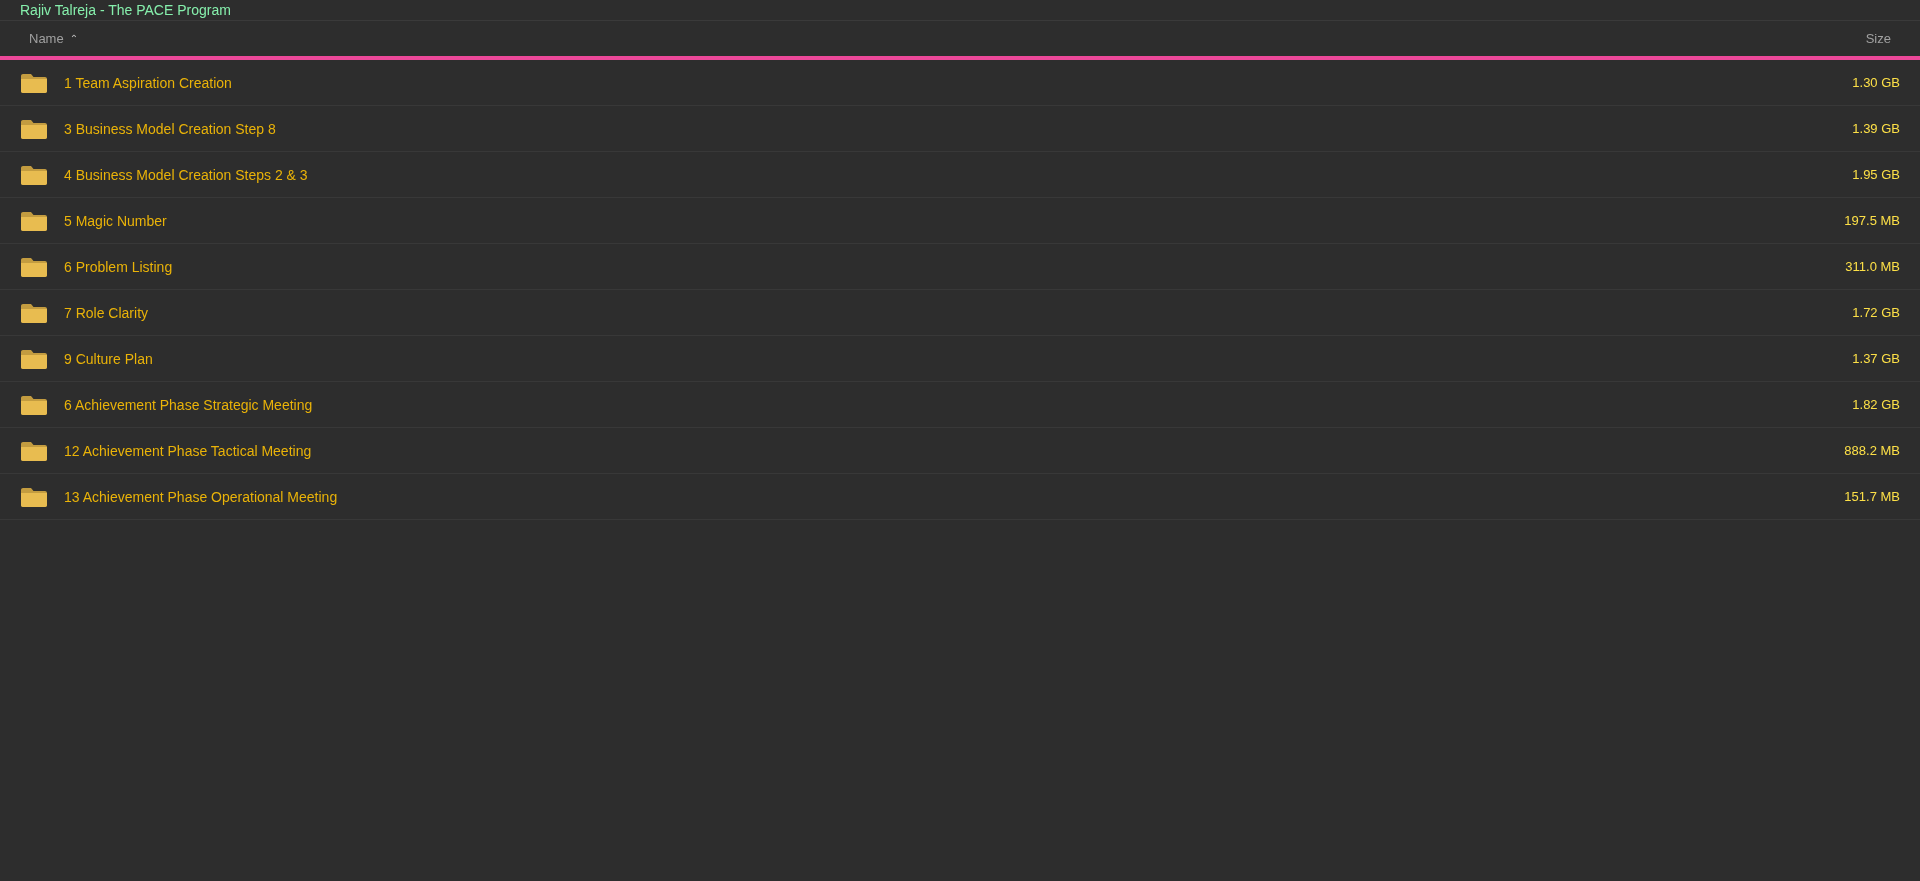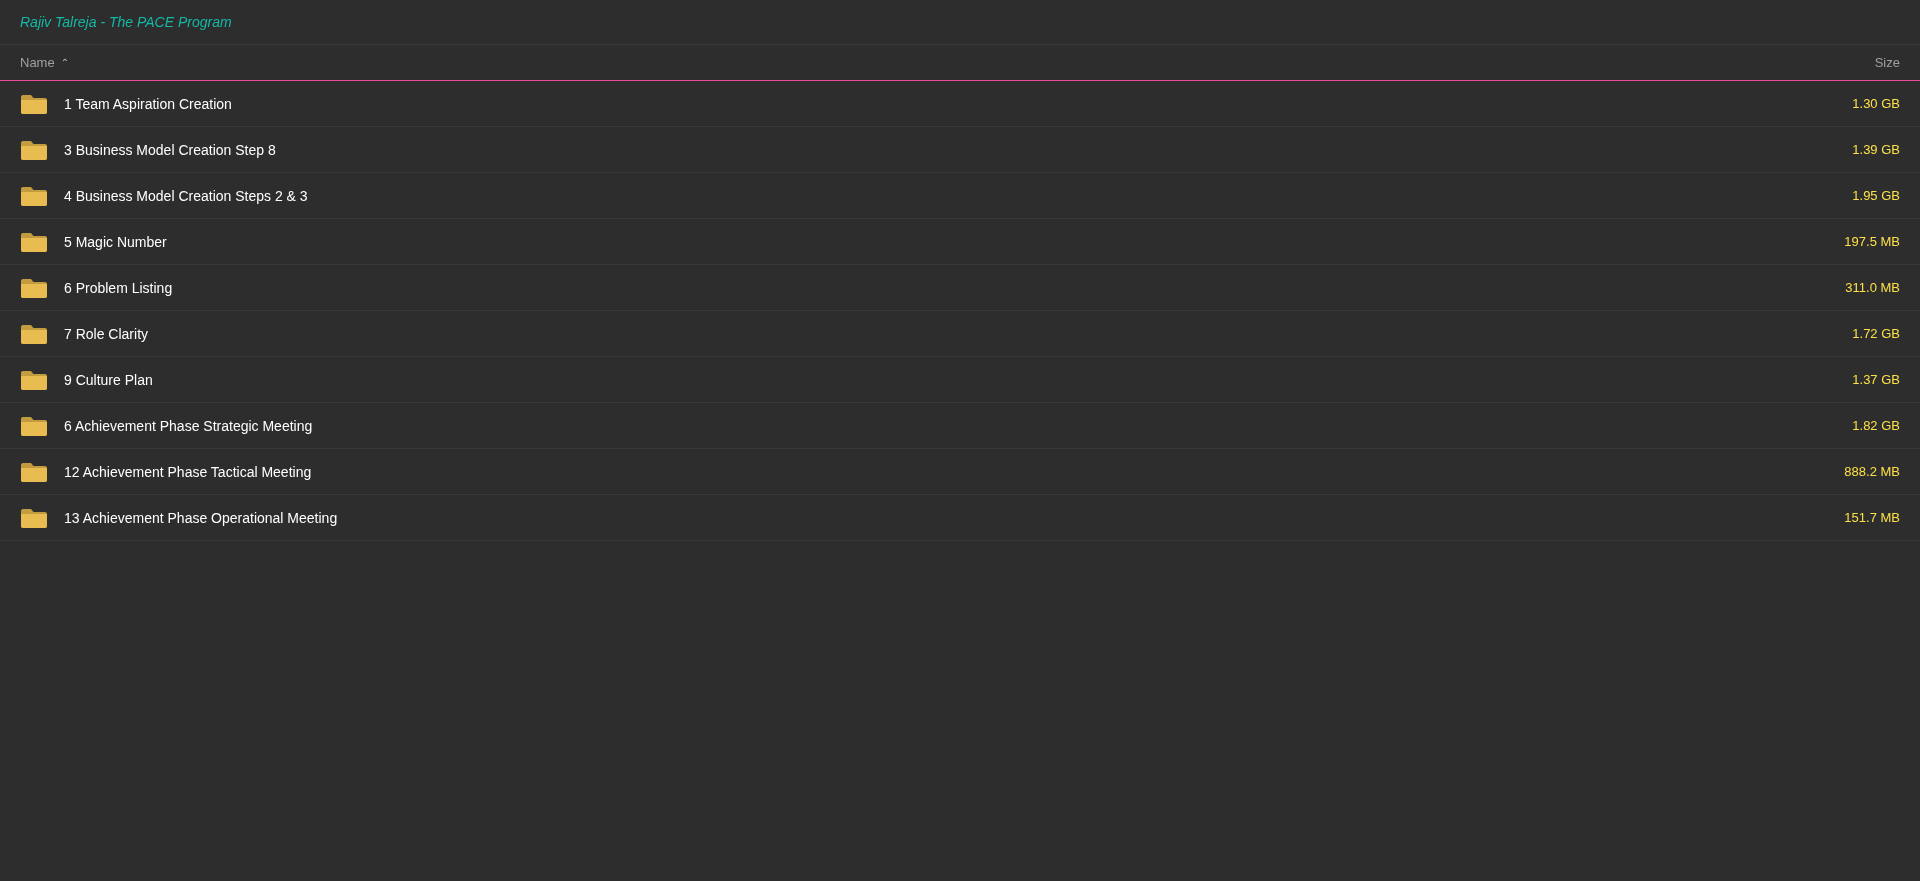--- a/index.html
+++ b/index.html
@@ -12,34 +12,33 @@
       background-color: #2d2d2d;
       color: #e0e0e0;
       font-family: -apple-system, BlinkMacSystemFont, 'Segoe UI', Helvetica, Arial, sans-serif;
       font-size: 14px;
       width: 1920px;
       min-height: 881px;
     }
 
     .app-title-bar {
       background-color: #2d2d2d;
-      padding: 14px 20px;
+      padding: 2px 20px;
       font-size: 14px;
-      color: #14b8a6;
+      color: #86efac;
       border-bottom: 1px solid #3a3a3a;
-      font-style: italic;
     }
 
     .column-headers {
       display: flex;
       justify-content: space-between;
       align-items: flex-end;
-      padding: 10px 20px;
+      padding: 10px 29px;
       background-color: #2d2d2d;
-      border-bottom: 1px solid #ec4899;
+      border-bottom: 4px solid #ec4899;
       color: #a0a0a0;
       font-size: 13px;
     }
 
     .column-name {
       display: flex;
       align-items: center;
       gap: 6px;
     }
 
@@ -85,21 +84,21 @@
       flex-shrink: 0;
     }
 
     .folder-icon svg {
       width: 28px;
       height: 22px;
     }
 
     .file-name {
       font-size: 14px;
-      color: #ffffff;
+      color: #eab308;
     }
 
     .file-size {
       font-size: 13px;
       color: #fde047;
       min-width: 100px;
       text-align: right;
     }
   </style>
 </head>

